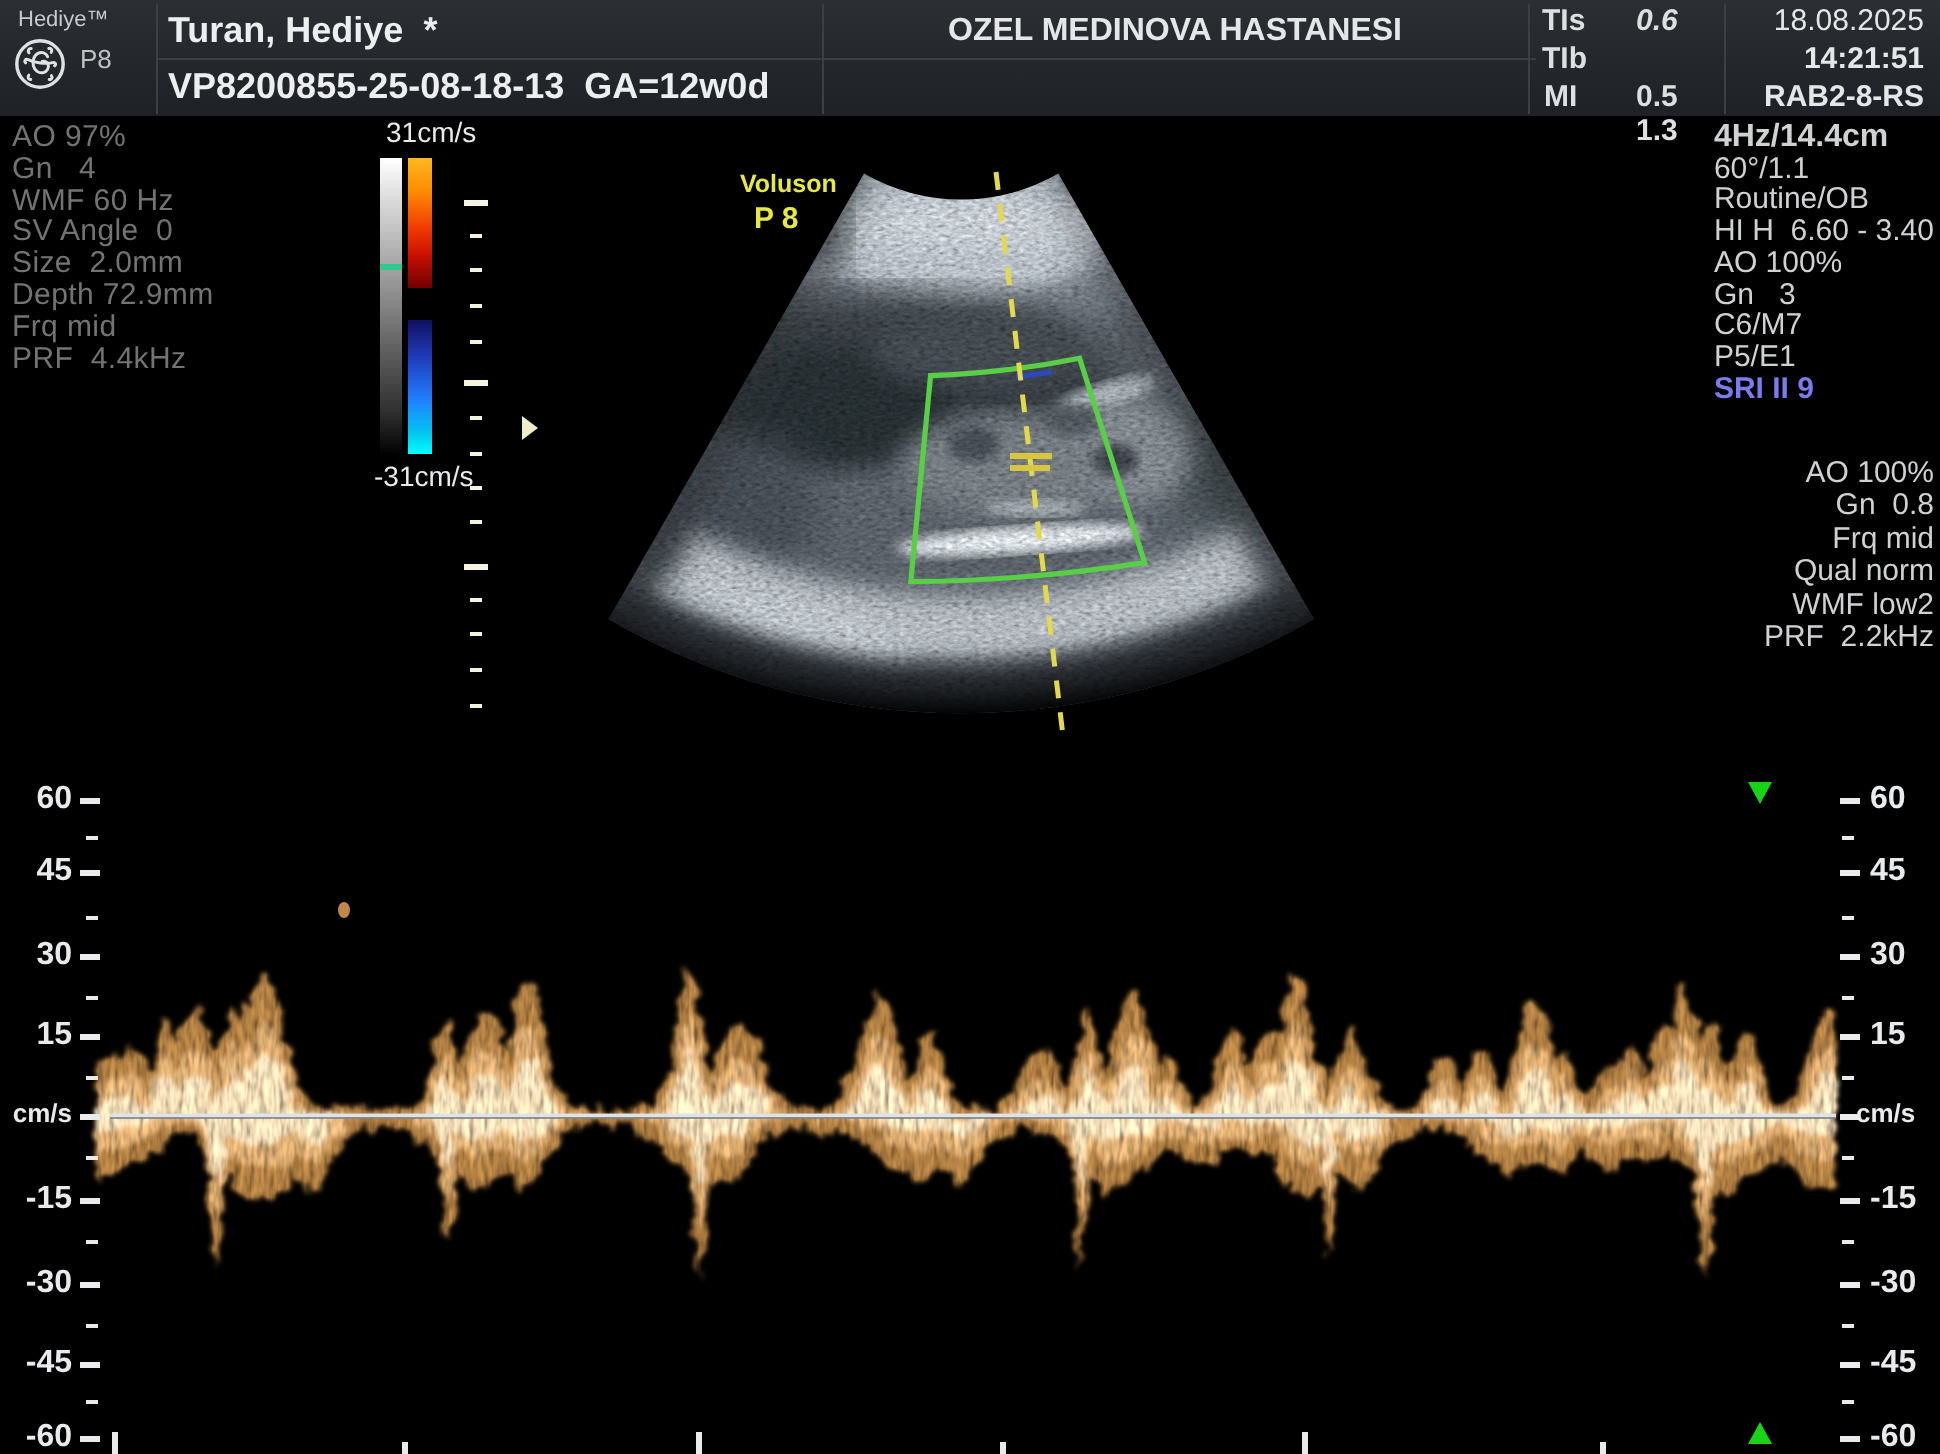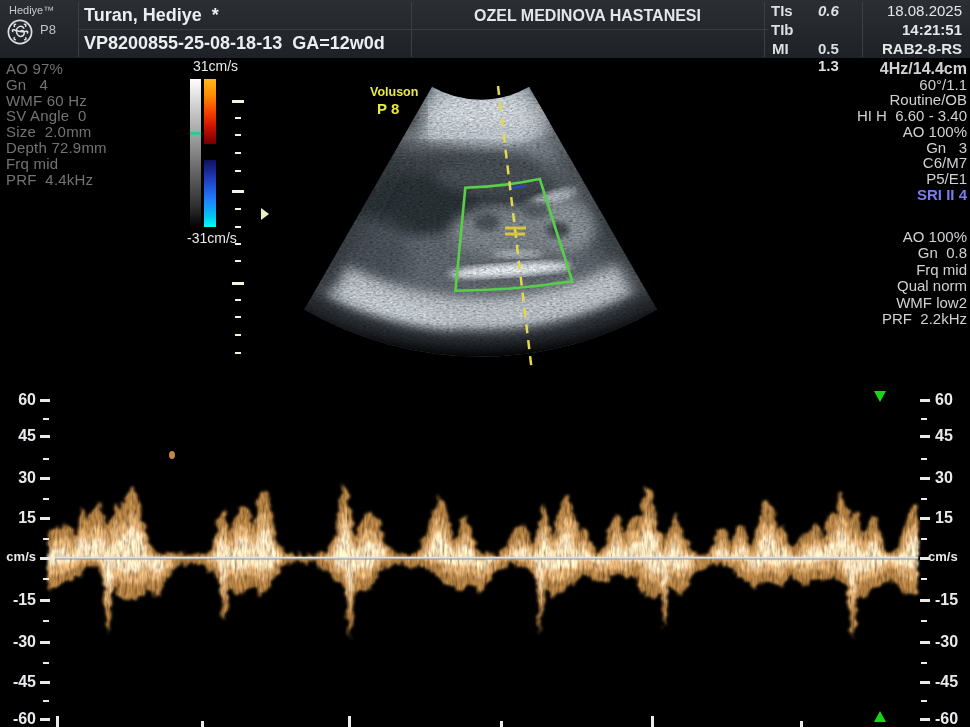--- a/index.html
+++ b/index.html
@@ -3,21 +3,21 @@
 <meta charset="utf-8">
 <style>
 * { margin:0; padding:0; box-sizing:border-box; }
 html,body { width:970px; height:727px; background:#000; overflow:hidden; }
 body { font-family:"Liberation Sans", sans-serif; position:relative; color:#d5d7d9; -webkit-font-smoothing:antialiased; opacity:0.999; }
 #hdr { position:absolute; left:0; top:0; width:970px; height:59px; background:linear-gradient(to bottom,#2b2e33,#1e2126); border-bottom:1px solid #000; }
 .vsep { position:absolute; top:2px; height:55px; width:1px; background:#3c4046; }
 .hsep { position:absolute; left:78px; width:690px; top:29px; height:1px; background:#3a3e44; }
 .ht { position:absolute; white-space:nowrap; }
 #leftinfo { position:absolute; left:6px; top:61px; font-size:15px; line-height:15.8px; color:#737373; letter-spacing:0.2px; }
-#rightinfo { position:absolute; right:3px; top:61px; font-size:15px; line-height:15.7px; color:#cfd1d3; text-align:right; }
+#rightinfo { position:absolute; right:3px; top:61px; font-size:15px; line-height:15.7px; color:#cfd1d3; text-align:left; }
 .lbl { position:absolute; white-space:nowrap; }
 .tick { position:absolute; background:#f5f2df; }
 .wtick { position:absolute; background:#e8eaec; }
 </style>
 </head>
 <body>
 <div id="hdr">
   <div class="ht" style="left:9px;top:4px;font-size:11px;color:#c8cacc;">Hediye™</div>
   <div class="ht" style="left:40px;top:22px;font-size:13px;color:#c0c2c4;">P8</div>
   <svg style="position:absolute;left:7px;top:19px;" width="26" height="26" viewBox="0 0 26 26">
@@ -42,21 +42,21 @@
   <div class="ht" style="left:818px;top:21px;font-size:15px;font-weight:bold;color:#dddfe1;margin-top:36px;">1.3</div>
   <div class="ht" style="left:772px;top:40px;font-size:15px;font-weight:bold;color:#dddfe1;">MI</div>
   <div class="ht" style="left:818px;top:40px;font-size:15px;font-weight:bold;color:#dddfe1;">0.5</div>
   <div class="ht" style="right:8px;top:2px;font-size:15px;font-weight:normal;color:#e4e6e8;">18.08.2025</div>
   <div class="ht" style="right:8px;top:21px;font-size:15px;font-weight:bold;color:#e4e6e8;">14:21:51</div>
   <div class="ht" style="right:8px;top:40px;font-size:15px;font-weight:bold;color:#e4e6e8;">RAB2-8-RS</div>
 </div>
 
 <div id="leftinfo">AO 97%<br>Gn&nbsp;&nbsp; 4<br>WMF 60 Hz<br>SV Angle&nbsp; 0<br>Size&nbsp; 2.0mm<br>Depth 72.9mm<br>Frq mid<br>PRF&nbsp; 4.4kHz</div>
 
-<div id="rightinfo"><b style="font-size:16px;">4Hz/14.4cm</b><br>60°/1.1<br>Routine/OB<br>HI&nbsp;H&nbsp; 6.60 - 3.40<br>AO 100%<br>Gn&nbsp;&nbsp; 3<br>C6/M7<br>P5/E1<br><span style="color:#7b7bf0;font-weight:bold;">SRI II 4</span></div>
+<div id="rightinfo"><b style="font-size:16px;">4Hz/14.4cm</b><br>60°/1.1<br>Routine/OB<br>HI&nbsp;H&nbsp; 6.60 - 3.40<br>AO 100%<br>Gn&nbsp;&nbsp; 3<br>C6/M7<br>P5/E1<br><span style="color:#7b7bf0;font-weight:bold;">SRI II 9</span></div>
 <div style="position:absolute;right:3px;top:229px;font-size:15px;line-height:16.4px;color:#cfd1d3;text-align:right;">AO 100%<br>Gn&nbsp; 0.8<br>Frq mid<br>Qual norm<br>WMF low2<br>PRF&nbsp; 2.2kHz</div>
 
 <div class="lbl" style="left:193px;top:58px;font-size:14px;color:#e8eaec;">31cm/s</div>
 <div style="position:absolute;left:190px;top:79px;width:11px;height:149px;background:linear-gradient(to bottom,#ffffff 0%,#d8d8d8 15%,#a8a8a8 35%,#6a6a6a 60%,#303030 85%,#000 100%);"></div>
 <div style="position:absolute;left:190px;top:132px;width:11px;height:3px;background:#2ec98e;"></div>
 <div style="position:absolute;left:204px;top:79px;width:12px;height:65px;background:linear-gradient(to bottom,#ffb820 0%,#ff8c00 25%,#f03800 55%,#c81000 75%,#700000 100%);"></div>
 <div style="position:absolute;left:204px;top:160px;width:12px;height:67px;background:linear-gradient(to bottom,#101060 0%,#2040c0 30%,#2080ff 60%,#00c8f0 85%,#00ffff 100%);"></div>
 <div class="lbl" style="left:187px;top:230px;font-size:14px;color:#e8eaec;">-31cm/s</div>
 
 <div class="tick" style="left:232px;top:100px;width:12px;height:3px;"></div>

